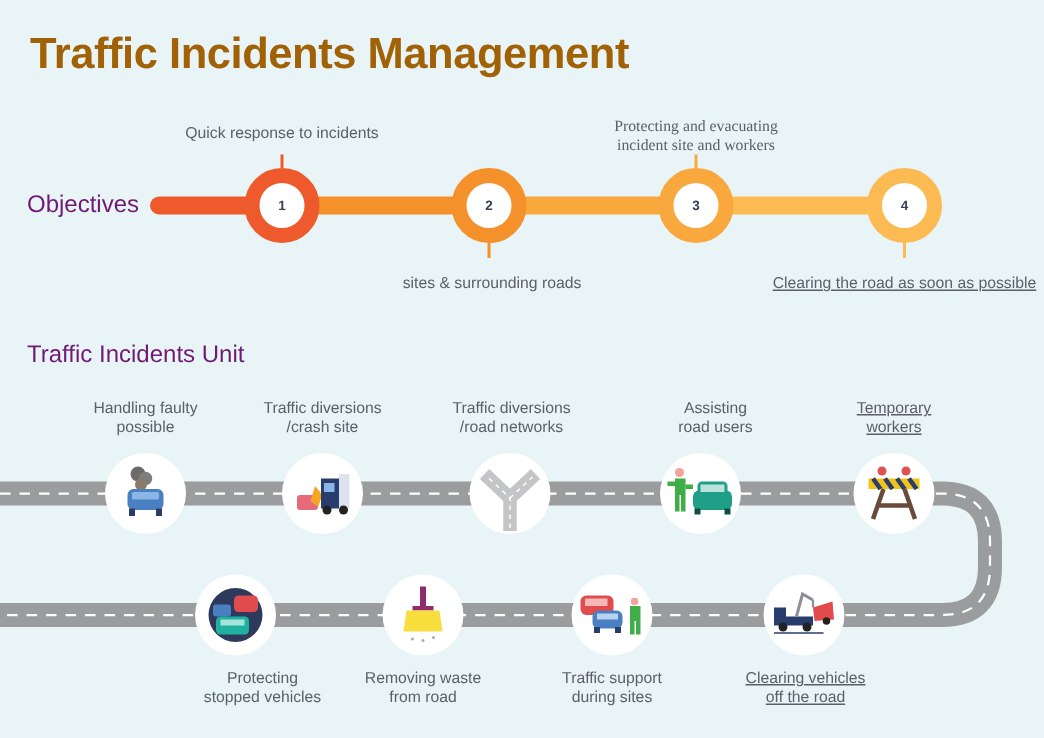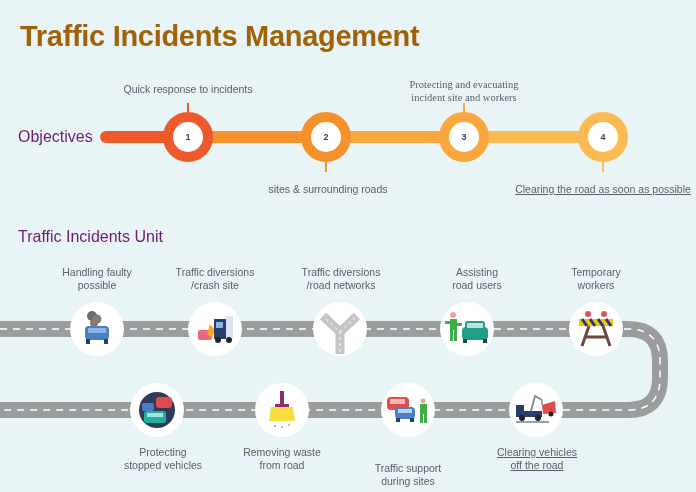--- a/index.html
+++ b/index.html
@@ -178,33 +178,33 @@
   <div>/crash site</div>
 </div>
 <div class="caption" style="left:341px; top:266px;">
   <div>Traffic diversions</div>
   <div>/road networks</div>
 </div>
 <div class="caption" style="left:467px; top:266px;margin-left:10px;">
   <div>Assisting</div>
   <div>road users</div>
 </div>
-<div class="caption" style="left:596px; top:266px;">
+<div class="caption" style="left:596px; top:266px;text-decoration:underline;">
   <div>Temporary</div>
   <div>workers</div>
 </div>
 
-<div class="caption" style="left:163px; top:446px;">
+<div class="caption" style="left:175px; top:446px;">
   <div>Protecting</div>
   <div>stopped vehicles</div>
 </div>
 <div class="caption" style="left:282px; top:446px;text-align:center;">
   <div>Removing waste</div>
   <div>from road</div>
 </div>
-<div class="caption" style="left:408px; top:446px;margin-top:16px;">
+<div class="caption" style="left:408px; top:446px;">
   <div>Traffic support</div>
   <div>during sites</div>
 </div>
 <div class="caption" style="left:537px; top:446px;text-decoration:underline;">
   <div>Clearing vehicles</div>
   <div>off the road</div>
 </div>
 
 </body></html>

